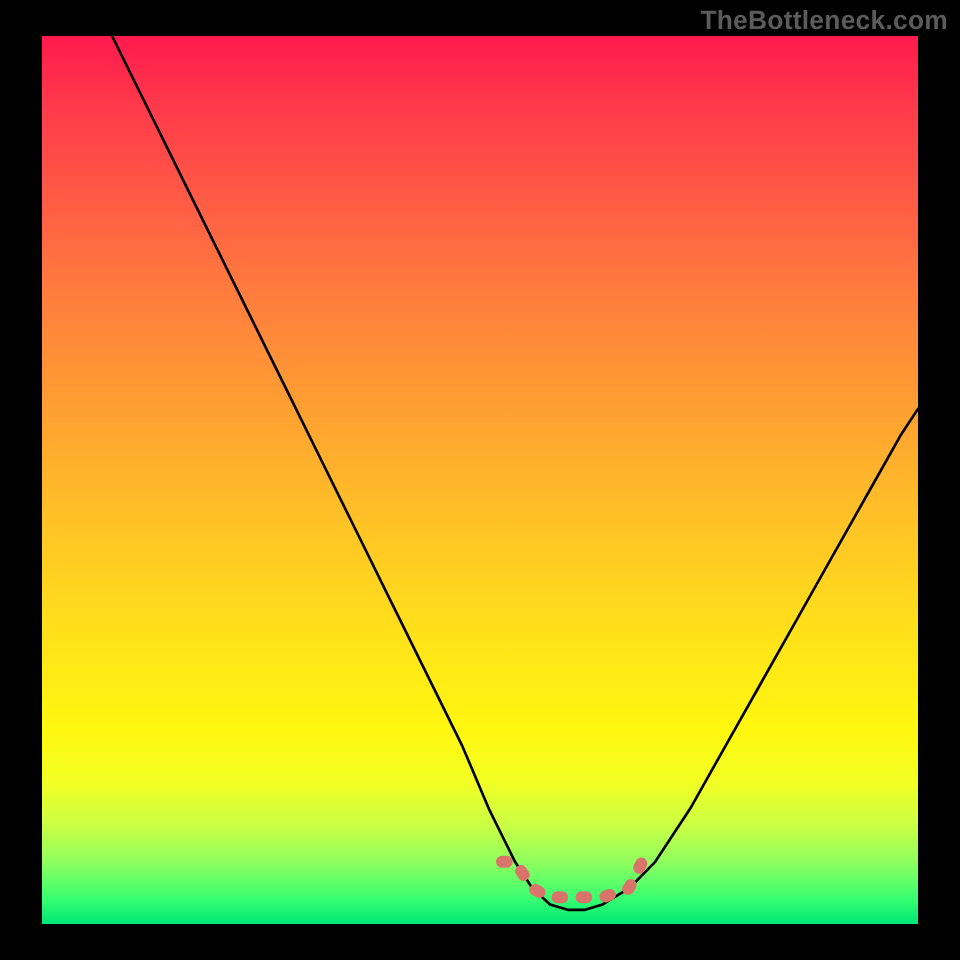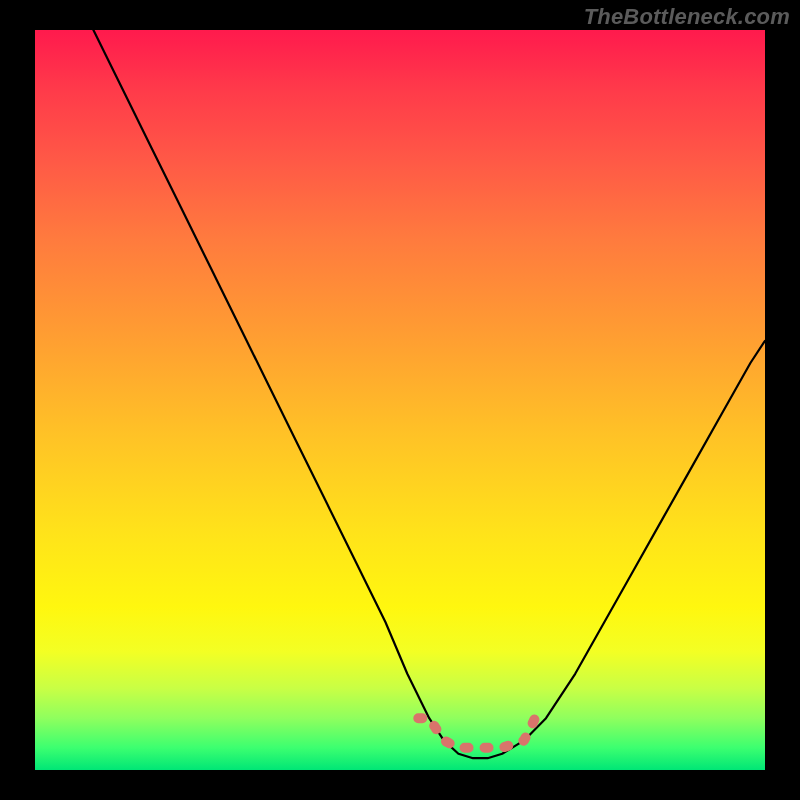--- a/index.html
+++ b/index.html
@@ -21,21 +21,20 @@
   }
   .watermark {
     position: absolute;
     top: 4px;
     right: 10px;
     color: #5b5b5b;
     font-size: 22px;
     font-weight: 600;
     letter-spacing: 0.2px;
     user-select: none;
-    font-style: italic;
   }
   .plot {
     position: absolute;
     left: 35px;
     top: 30px;
     width: 730px;
     height: 740px;
   }
   .gradient-bg {
     position: absolute;

